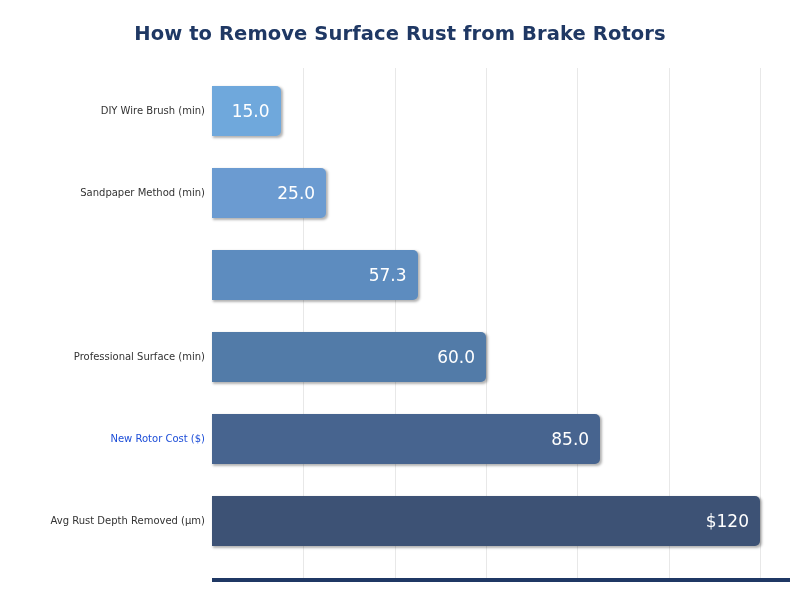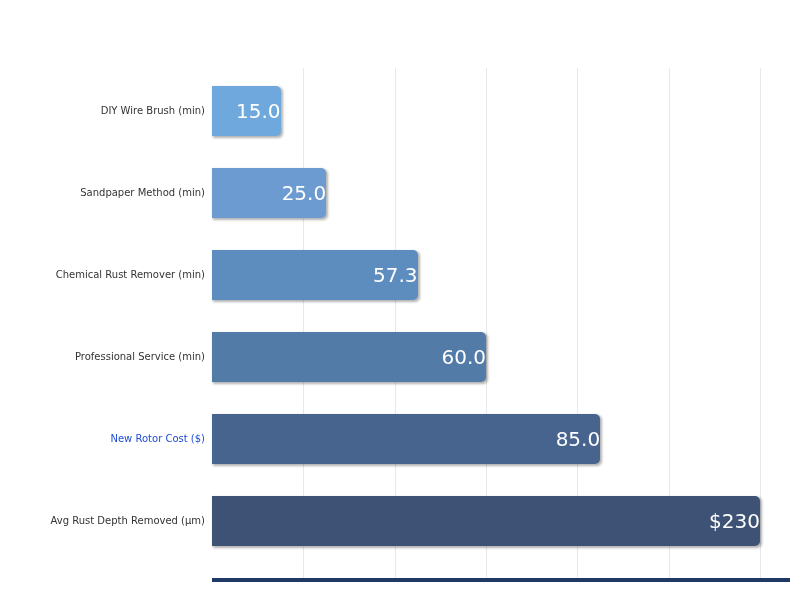--- a/index.html
+++ b/index.html
@@ -67,23 +67,23 @@
     border-radius: 0 5px 5px 0;
     box-shadow: 1.5px 1.5px 2.5px rgba(0, 0, 0, 0.30);
     box-sizing: border-box;
   }
 
   .bar-value {
     position: absolute;
     top: 0;
     height: 34px;
     line-height: 50px;
-    right: 0;
+    right: 11px;
     color: #ffffff;
-    font-size: 20px;
+    font-size: 17px;
     white-space: nowrap;
     font-family: "DejaVu Sans", sans-serif;
   }
 
   
   .cat-label {
     position: absolute;
     right: 0;
     height: 50px;
     line-height: 50px;
@@ -108,26 +108,26 @@
     width: 578px;
     height: 4px;
     background: #1f3864;
   }
 </style>
 </head>
 <body>
 
 <div id="chart-root" style="background: rgb(255, 255, 255);">
 
+  <div id="chart-title" style="color: rgb(31, 56, 100);">How to Remove Surface Rust from Brake Rotors</div>
 
   <div id="y-labels">
       <div class="cat-label" style="top: 18px; color: rgb(51, 51, 51);">DIY Wire Brush (min)</div>
       <div class="cat-label" style="top: 100px; color: rgb(51, 51, 51);">Sandpaper Method (min)</div>
-      <div class="cat-label" style="top: 182px; color: rgb(51, 51, 51);">Chemical Rust Remover (min)</div>
-      <div class="cat-label" style="top: 264px; color: rgb(51, 51, 51);">Professional Service (min)</div>
+      <div class="cat-label" style="top: 264px; color: rgb(51, 51, 51);">Professional Surface (min)</div>
       <div class="cat-label" style="top: 346px; color: #1d4ed8;">New Rotor Cost ($)</div>
       <div class="cat-label" style="top: 428px; color: rgb(51, 51, 51);">Avg Rust Depth Removed (µm)</div>
     </div>
 
   <div id="plot-area">
     <div id="gridlines">
         <div class="gridline" style="left: 91.3333px; background: rgb(232, 232, 232);"></div>
         <div class="gridline" style="left: 182.667px; background: rgb(232, 232, 232);"></div>
         <div class="gridline" style="left: 274px; background: rgb(232, 232, 232);"></div>
         <div class="gridline" style="left: 365.333px; background: rgb(232, 232, 232);"></div>
@@ -150,19 +150,19 @@
         <div class="bar-row" style="top: 264px; width: 274px;">
           <div class="bar" style="width: 274px; background: rgb(82, 123, 168);"></div>
           <div class="bar-value" style="color: rgb(255, 255, 255);">60.0</div>
         </div>
         <div class="bar-row" style="top: 346px; width: 388.167px;">
           <div class="bar" style="width: 388.167px; background: rgb(71, 100, 143);"></div>
           <div class="bar-value" style="color: rgb(255, 255, 255);">85.0</div>
         </div>
         <div class="bar-row" style="top: 428px; width: 548px;">
           <div class="bar" style="width: 548px; background: rgb(61, 82, 117);"></div>
-          <div class="bar-value" style="color: rgb(255, 255, 255);">$230</div>
+          <div class="bar-value" style="color: rgb(255, 255, 255);">$120</div>
         </div>
       </div>
   </div>
 
   <div id="axis-bottom" style="background: rgb(31, 56, 100);"></div>
 </div>
 
 </body></html>

